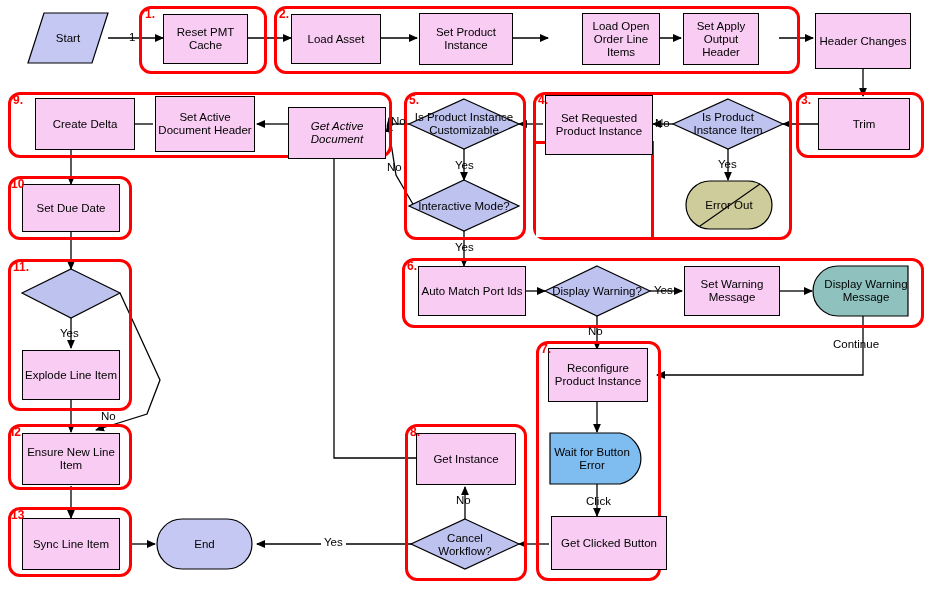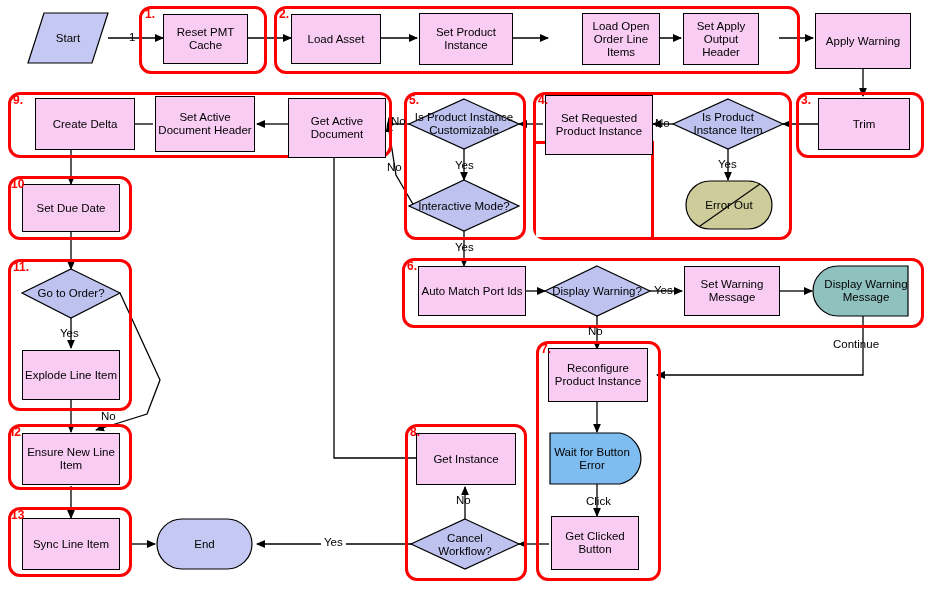--- a/index.html
+++ b/index.html
@@ -158,52 +158,51 @@
   <div class="grp-l" style="left:11px;top:425px;">I2</div>
 
   <div class="grp" style="left:8px;top:507px;width:124px;height:70px;"></div>
   <div class="grp-l" style="left:11px;top:508px;">13</div>
 
   <div class="node proc" style="left:163px;top:14px;width:85px;height:50px;">Reset PMT Cache</div>
   <div class="node proc" style="left:291px;top:14px;width:90px;height:50px;">Load Asset</div>
   <div class="node proc" style="left:419px;top:13px;width:94px;height:52px;">Set Product Instance</div>
   <div class="node proc" style="left:582px;top:13px;width:78px;height:52px;">Load Open Order Line Items</div>
   <div class="node proc" style="left:683px;top:13px;width:76px;height:52px;">Set Apply Output Header</div>
-  <div class="node proc" style="left:815px;top:13px;width:96px;height:56px;">Apply Warning</div>
+  <div class="node proc" style="left:815px;top:13px;width:96px;height:56px;">Header Changes</div>
 
   <div class="node proc" style="left:818px;top:98px;width:92px;height:52px;">Trim</div>
 
   <div class="node proc" style="left:545px;top:95px;width:108px;height:60px;">Set Requested Product Instance</div>
 
-  <div class="node proc" style="left:288px;top:98px;width:98px;height:60px;">Get Active Document</div>
+  <div class="node proc" style="left:288px;top:107px;width:98px;height:52px;font-style:italic;">Get Active Document</div>
   <div class="node proc" style="left:155px;top:96px;width:100px;height:56px;">Set Active Document Header</div>
   <div class="node proc" style="left:22px;top:98px;width:100px;height:52px;margin-left:13px;">Create Delta</div>
 
   <div class="node proc" style="left:22px;top:184px;width:98px;height:48px;">Set Due Date</div>
 
   <div class="node proc" style="left:22px;top:350px;width:98px;height:50px;">Explode Line Item</div>
   <div class="node proc" style="left:22px;top:433px;width:98px;height:52px;">Ensure New Line Item</div>
   <div class="node proc" style="left:22px;top:518px;width:98px;height:52px;">Sync Line Item</div>
 
   <div class="node proc" style="left:418px;top:266px;width:108px;height:50px;">Auto Match Port Ids</div>
   <div class="node proc" style="left:684px;top:266px;width:96px;height:50px;">Set Warning Message</div>
   <div class="node proc" style="left:548px;top:348px;width:100px;height:54px;">Reconfigure Product Instance</div>
-  <div class="node proc" style="left:551px;top:516px;width:88px;height:54px;">Get Clicked Button</div>
+  <div class="node proc" style="left:551px;top:516px;width:116px;height:54px;">Get Clicked Button</div>
   <div class="node proc" style="left:416px;top:433px;width:100px;height:52px;">Get Instance</div>
 
   <div class="shapelabel" style="left:28px;top:13px;width:80px;height:50px;">Start</div>
   <div class="shapelabel" style="left:686px;top:181px;width:86px;height:48px;">Error Out</div>
   <div class="shapelabel" style="left:157px;top:519px;width:95px;height:50px;">End</div>
   <div class="shapelabel" style="left:824px;top:266px;width:84px;height:50px;">Display Warning Message</div>
   <div class="shapelabel" style="left:550px;top:433px;width:84px;height:51px;">Wait for Button Error</div>
 
   <div class="shapelabel" style="left:681px;top:96px;width:94px;height:56px;">Is Product Instance Item</div>
   <div class="shapelabel" style="left:412px;top:96px;width:104px;height:56px;">Is Product Instance Customizable</div>
   <div class="shapelabel" style="left:418px;top:181px;width:92px;height:50px;">Interactive Mode?</div>
-  <div class="shapelabel" style="left:24px;top:270px;width:94px;height:46px;">Go to Order?</div>
   <div class="shapelabel" style="left:552px;top:267px;width:90px;height:48px;">Display Warning?</div>
   <div class="shapelabel" style="left:419px;top:521px;width:92px;height:48px;">Cancel Workflow?</div>
 
   <div class="elabel" style="left:129px;top:31px;">1</div>
   <div class="elabel" style="left:655px;top:117px;">No</div>
   <div class="elabel" style="left:718px;top:158px;">Yes</div>
   <div class="elabel" style="left:391px;top:115px;">No</div>
   <div class="elabel" style="left:455px;top:159px;">Yes</div>
   <div class="elabel" style="left:387px;top:161px;">No</div>
   <div class="elabel" style="left:455px;top:241px;">Yes</div>

